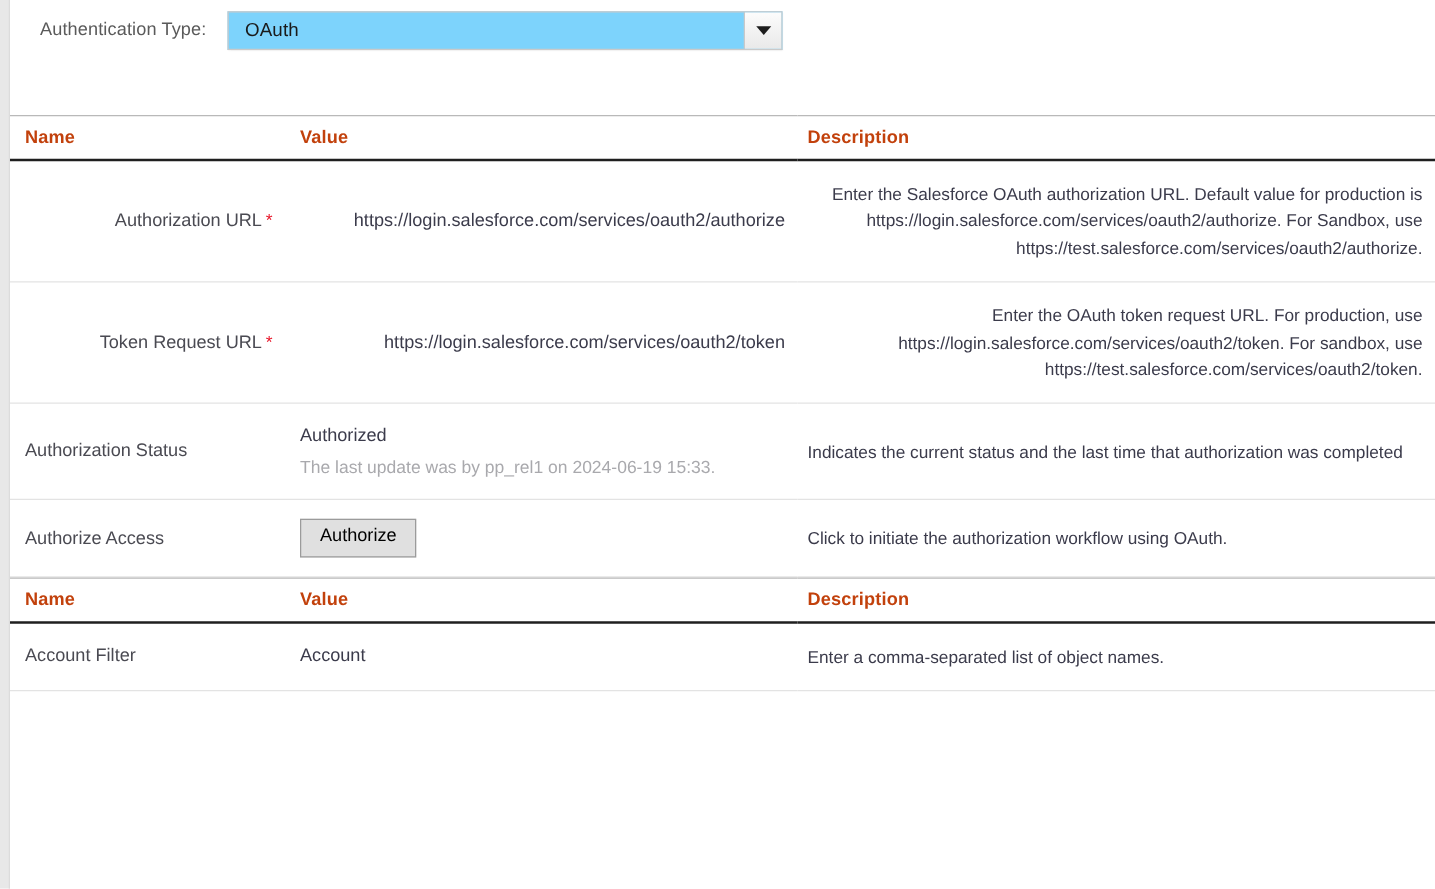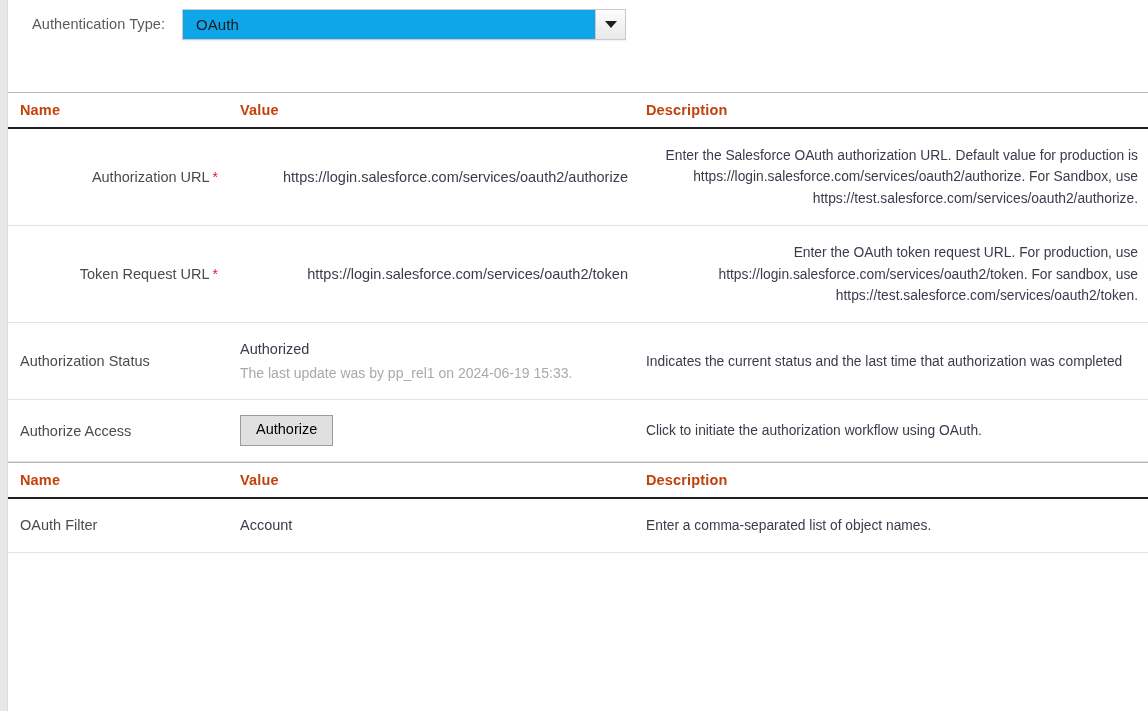--- a/index.html
+++ b/index.html
@@ -50,21 +50,21 @@
     flex: 0 0 auto;
     letter-spacing: .1px;
   }
   .select-wrap {
     position: relative;
     width: 444px;
     height: 31px;
     display: flex;
     align-items: stretch;
     border: 1px solid #c9c9c9;
-    background: #0ea5e9;
+    background: #7dd3fc;
     box-sizing: border-box;
     box-shadow: 0 1px 1px rgba(0,0,0,0.05);
   }
   .select-value {
     flex: 1 1 auto;
     display: flex;
     align-items: center;
     padding-left: 13px;
     font-size: 15px;
     color: #1a1a1a;
@@ -253,20 +253,20 @@
     </colgroup>
     <thead>
       <tr data-name="table-header-row">
         <th class="col-name" data-name="column-header-name">Name</th>
         <th class="col-value" data-name="column-header-value">Value</th>
         <th class="col-desc" data-name="column-header-description">Description</th>
       </tr>
     </thead>
     <tbody>
       <tr data-name="table-row">
-        <td class="cell-name" data-name="row-name-object-filter">OAuth Filter</td>
+        <td class="cell-name" data-name="row-name-object-filter">Account Filter</td>
         <td class="cell-value" data-name="row-value-object-filter">Account</td>
         <td class="cell-desc" data-name="row-description-object-filter">Enter a comma-separated list of object names.</td>
       </tr>
     </tbody>
   </table>
 
 </div>
 
 </body></html>

